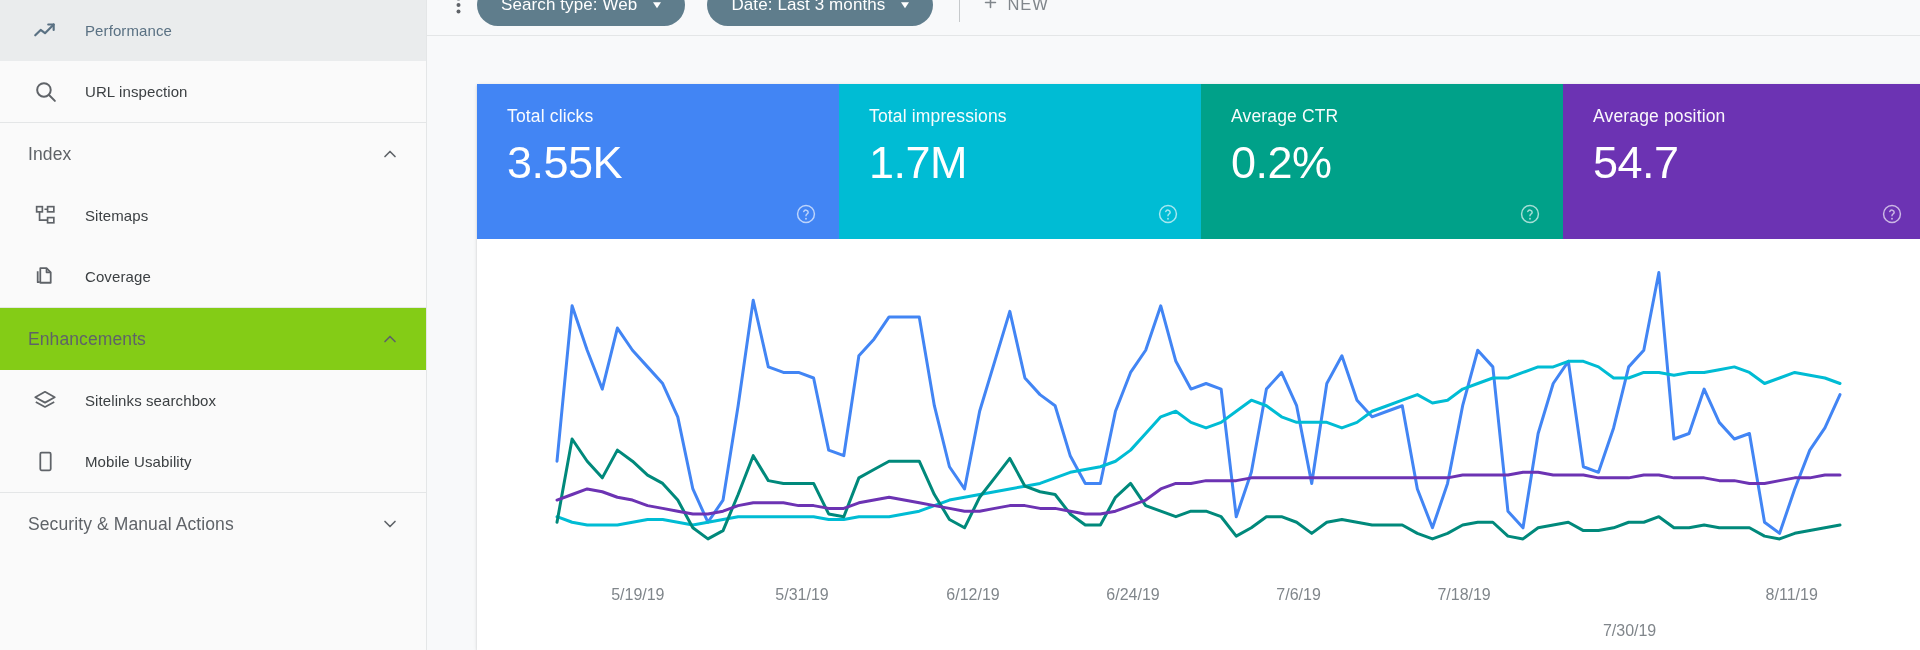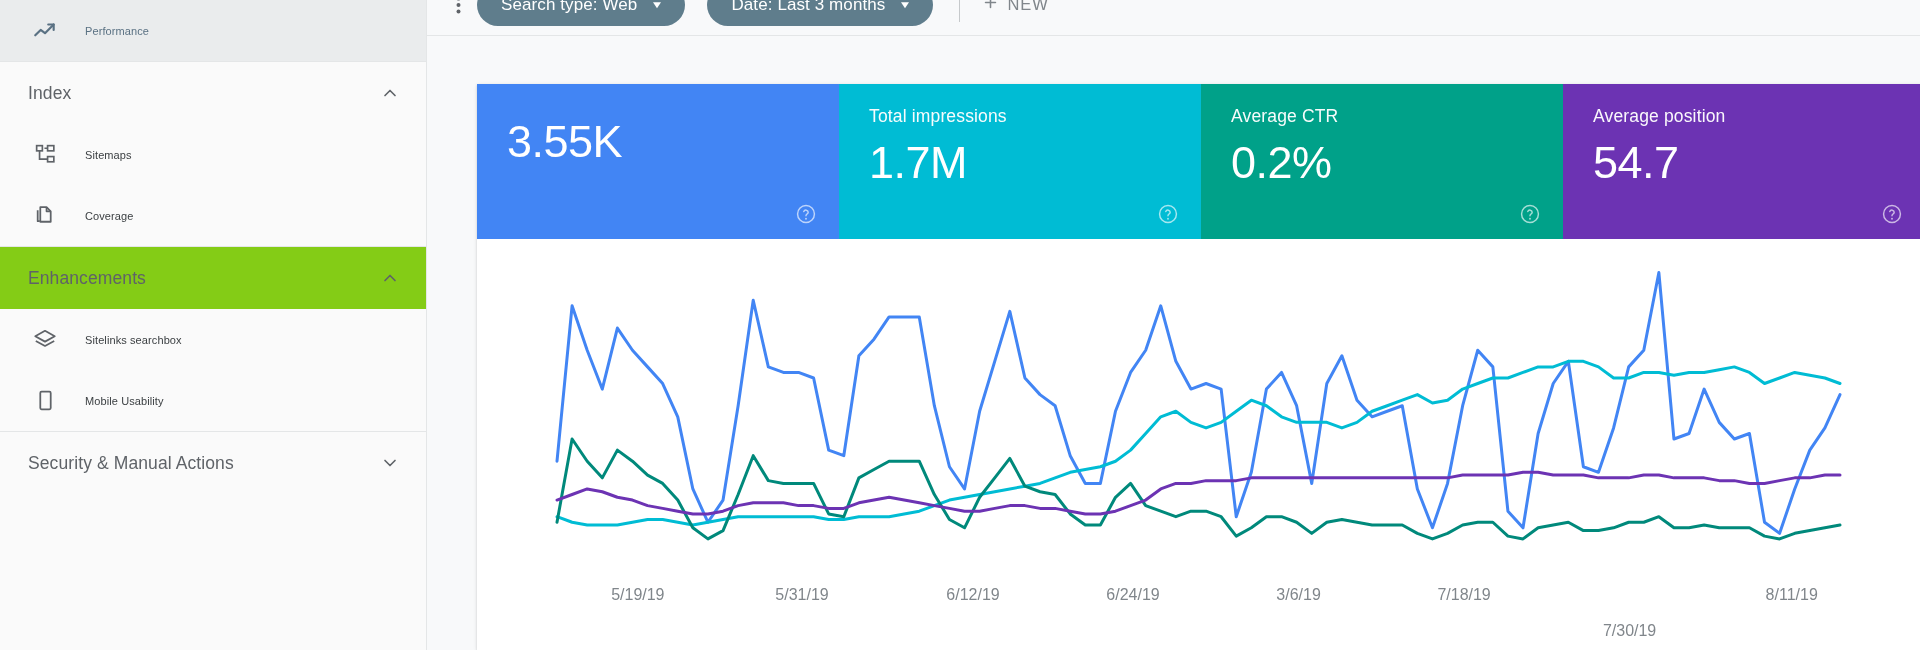--- a/index.html
+++ b/index.html
@@ -23,21 +23,21 @@
     display: flex; align-items: center;
     height: 61px; padding-left: 28px;
     cursor: pointer; position: relative;
   }
   .nav-row .ico {
     width: 34px; height: 34px;
     display: flex; align-items: center; justify-content: center;
     flex: 0 0 34px; margin-right: 23px;
   }
   .nav-row .lbl {
-    font-size: 11px; color: #3c4043; letter-spacing: .1px;
+    font-size: 15px; color: #3c4043; letter-spacing: .1px;
   }
   .nav-row.active { background: #eaeced; }
   .nav-row.active .lbl { color: #5a7183; font-weight: 400; }
 
   .divider { height: 1px; background: #e4e6e7; margin: 0; }
 
   .sec-head {
     display: flex; align-items: center; justify-content: space-between;
     height: 62px; padding: 0 26px 0 28px; cursor: pointer; gap: 48px;
   }
@@ -129,20 +129,29 @@
     <div class="nav-row active">
       <span class="ico">
         <svg width="26" height="26" viewBox="0 0 24 24" fill="none" stroke="#5a7183" stroke-width="2" stroke-linecap="round" stroke-linejoin="round">
           <polyline points="3,16 8,11 12,14 20,6"></polyline>
           <polyline points="15,6 20,6 20,11"></polyline>
         </svg>
       </span>
       <span class="lbl">Performance</span>
     </div>
 
+    <div class="nav-row">
+      <span class="ico">
+        <svg width="25" height="25" viewBox="0 0 24 24" fill="none" stroke="#5f6368" stroke-width="1.9" stroke-linecap="round">
+          <circle cx="10.5" cy="10.5" r="6.5"></circle>
+          <line x1="15.4" y1="15.4" x2="21" y2="21"></line>
+        </svg>
+      </span>
+      <span class="lbl">URL inspection</span>
+    </div>
 
     <div class="divider"></div>
 
     <div class="sec-head">
       <span class="sec-lbl">Index</span>
       <span class="chev">
         <svg width="20" height="20" viewBox="0 0 24 24" fill="none" stroke="#5f6368" stroke-width="2" stroke-linecap="round" stroke-linejoin="round">
           <polyline points="6,15 12,9 18,15"></polyline>
         </svg>
       </span>
@@ -257,20 +266,21 @@
 
     </div>
 
     <div class="hdr-rule"></div>
 
     <div class="panel">
 
       <div class="metrics">
 
         <div class="metric" style="background:#4285f4">
+          <div class="m-label">Total clicks</div>
           <div class="m-value">3.55K</div>
           <span class="m-help">
             <svg width="22" height="22" viewBox="0 0 24 24" fill="none" stroke="#ffffff" stroke-width="1.6">
               <circle cx="12" cy="12" r="9.2"></circle>
               <path d="M9.6 9.3a2.5 2.5 0 0 1 4.8.9c0 1.7-2.4 2-2.4 3.6" stroke-linecap="round"></path>
               <circle cx="12" cy="17.2" r="1" fill="#ffffff" stroke="none"></circle>
             </svg>
           </span>
         </div>
 
@@ -317,21 +327,21 @@
             <polyline points="80.00,222.22 95.09,66.84 110.19,111.24 125.28,150.08 140.38,89.04 155.47,111.24 170.56,127.88 185.66,144.53 200.75,177.82 215.85,249.96 230.94,283.25 246.04,261.06 261.13,166.73 276.22,61.29 291.32,127.88 306.41,133.43 321.51,133.43 336.60,138.98 351.69,211.12 366.79,216.67 381.88,116.78 396.98,100.14 412.07,77.94 427.16,77.94 442.26,77.94 457.35,166.73 472.45,227.76 487.54,249.96 502.64,172.27 517.73,122.33 532.82,72.39 547.92,138.98 563.01,155.63 578.11,166.73 593.20,216.67 608.29,244.41 623.39,244.41 638.48,172.27 653.58,133.43 668.67,111.24 683.76,66.84 698.86,122.33 713.95,150.08 729.05,144.53 744.14,150.08 759.24,277.71 774.33,233.31 789.42,150.08 804.52,133.43 819.61,166.73 834.71,244.41 849.80,144.53 864.89,116.78 879.99,161.18 895.08,177.82 910.18,172.27 925.27,166.73 940.36,249.96 955.46,288.80 970.55,244.41 985.65,166.73 1000.74,111.24 1015.84,127.88 1030.93,272.16 1046.02,288.80 1061.12,194.47 1076.21,144.53 1091.31,122.33 1106.40,227.76 1121.49,233.31 1136.59,188.92 1151.68,127.88 1166.78,111.24 1181.87,33.55 1196.96,200.02 1212.06,194.47 1227.15,150.08 1242.25,183.37 1257.34,200.02 1272.44,194.47 1287.53,283.25 1302.62,294.35 1317.72,249.96 1332.81,211.12 1347.91,188.92 1363.00,155.63" fill="none" stroke="#4285f4" stroke-width="3" stroke-linejoin="round" stroke-linecap="round"></polyline>
             <polyline points="80.00,277.71 95.09,283.25 110.19,286.03 125.28,286.03 140.38,286.03 155.47,283.25 170.56,280.48 185.66,280.48 200.75,283.25 215.85,286.03 230.94,283.25 246.04,280.48 261.13,277.71 276.22,277.71 291.32,277.71 306.41,277.71 321.51,277.71 336.60,277.71 351.69,280.48 366.79,280.48 381.88,277.71 396.98,277.71 412.07,277.71 427.16,274.93 442.26,272.16 457.35,266.61 472.45,261.06 487.54,258.28 502.64,255.51 517.73,252.74 532.82,249.96 547.92,247.19 563.01,244.41 578.11,238.86 593.20,233.31 608.29,230.54 623.39,227.76 638.48,222.22 653.58,211.12 668.67,194.47 683.76,177.82 698.86,172.27 713.95,183.37 729.05,188.92 744.14,183.37 759.24,172.27 774.33,161.18 789.42,166.73 804.52,177.82 819.61,183.37 834.71,183.37 849.80,183.37 864.89,188.92 879.99,183.37 895.08,172.27 910.18,166.73 925.27,161.18 940.36,155.63 955.46,163.95 970.55,161.18 985.65,150.08 1000.74,144.53 1015.84,138.98 1030.93,138.98 1046.02,133.43 1061.12,127.88 1076.21,127.88 1091.31,122.33 1106.40,122.33 1121.49,127.88 1136.59,138.98 1151.68,138.98 1166.78,133.43 1181.87,133.43 1196.96,136.21 1212.06,133.43 1227.15,133.43 1242.25,130.66 1257.34,127.88 1272.44,133.43 1287.53,144.53 1302.62,138.98 1317.72,133.43 1332.81,136.21 1347.91,138.98 1363.00,144.53" fill="none" stroke="#00bcd4" stroke-width="3" stroke-linejoin="round" stroke-linecap="round"></polyline>
             <polyline points="80.00,283.25 95.09,200.02 110.19,222.22 125.28,238.86 140.38,211.12 155.47,222.22 170.56,236.09 185.66,244.41 200.75,261.06 215.85,288.80 230.94,299.90 246.04,291.58 261.13,255.51 276.22,216.67 291.32,241.64 306.41,244.41 321.51,244.41 336.60,244.41 351.69,274.93 366.79,277.71 381.88,238.86 396.98,230.54 412.07,222.22 427.16,222.22 442.26,222.22 457.35,255.51 472.45,280.48 487.54,288.80 502.64,258.28 517.73,238.86 532.82,219.44 547.92,247.19 563.01,252.74 578.11,255.51 593.20,274.93 608.29,286.03 623.39,286.03 638.48,258.28 653.58,244.41 668.67,266.61 683.76,272.16 698.86,277.71 713.95,272.16 729.05,272.16 744.14,277.71 759.24,297.13 774.33,288.80 789.42,277.71 804.52,277.71 819.61,283.25 834.71,294.35 849.80,283.25 864.89,280.48 879.99,283.25 895.08,286.03 910.18,286.03 925.27,286.03 940.36,294.35 955.46,299.90 970.55,294.35 985.65,286.03 1000.74,283.25 1015.84,283.25 1030.93,297.13 1046.02,299.90 1061.12,288.80 1076.21,286.03 1091.31,283.25 1106.40,291.58 1121.49,291.58 1136.59,288.80 1151.68,283.25 1166.78,283.25 1181.87,277.71 1196.96,288.80 1212.06,288.80 1227.15,286.03 1242.25,288.80 1257.34,288.80 1272.44,288.80 1287.53,297.13 1302.62,299.90 1317.72,294.35 1332.81,291.58 1347.91,288.80 1363.00,286.03" fill="none" stroke="#00897b" stroke-width="3" stroke-linejoin="round" stroke-linecap="round"></polyline>
             <polyline points="80.00,261.06 95.09,255.51 110.19,249.96 125.28,252.74 140.38,258.28 155.47,261.06 170.56,266.61 185.66,269.38 200.75,272.16 215.85,274.93 230.94,274.93 246.04,272.16 261.13,266.61 276.22,263.83 291.32,263.83 306.41,263.83 321.51,266.61 336.60,266.61 351.69,269.38 366.79,269.38 381.88,263.83 396.98,261.06 412.07,258.28 427.16,261.06 442.26,263.83 457.35,266.61 472.45,269.38 487.54,272.16 502.64,272.16 517.73,269.38 532.82,266.61 547.92,266.61 563.01,269.38 578.11,269.38 593.20,272.16 608.29,274.93 623.39,274.93 638.48,272.16 653.58,266.61 668.67,261.06 683.76,249.96 698.86,244.41 713.95,244.41 729.05,241.64 744.14,241.64 759.24,241.64 774.33,238.86 789.42,238.86 804.52,238.86 819.61,238.86 834.71,238.86 849.80,238.86 864.89,238.86 879.99,238.86 895.08,238.86 910.18,238.86 925.27,238.86 940.36,238.86 955.46,238.86 970.55,238.86 985.65,236.09 1000.74,236.09 1015.84,236.09 1030.93,236.09 1046.02,233.31 1061.12,233.31 1076.21,236.09 1091.31,236.09 1106.40,236.09 1121.49,238.86 1136.59,238.86 1151.68,238.86 1166.78,236.09 1181.87,236.09 1196.96,238.86 1212.06,238.86 1227.15,238.86 1242.25,241.64 1257.34,241.64 1272.44,244.41 1287.53,244.41 1302.62,241.64 1317.72,238.86 1332.81,238.86 1347.91,236.09 1363.00,236.09" fill="none" stroke="#6c33b3" stroke-width="3" stroke-linejoin="round" stroke-linecap="round"></polyline>
           </svg>
         <div class="xaxis" id="xaxis">
             <div class="xtick" style="left: 160.829px;">5/19/19</div>
             <div class="xtick" style="left: 325.053px;">5/31/19</div>
             <div class="xtick" style="left: 496px;">6/12/19</div>
             <div class="xtick" style="left: 656.067px;">6/24/19</div>
-            <div class="xtick" style="left: 821.574px;">3/6/19</div>
+            <div class="xtick" style="left: 821.574px;">7/6/19</div>
             <div class="xtick" style="left: 987.081px;">7/18/19</div>
             <div class="xtick" style="left: 1152.59px; margin-top: 36px;">7/30/19</div>
             <div class="xtick" style="left: 1302.7px; padding-left: 24px;">8/11/19</div>
           </div>
       </div>
 
     </div>
 
   </section>
 </div>

